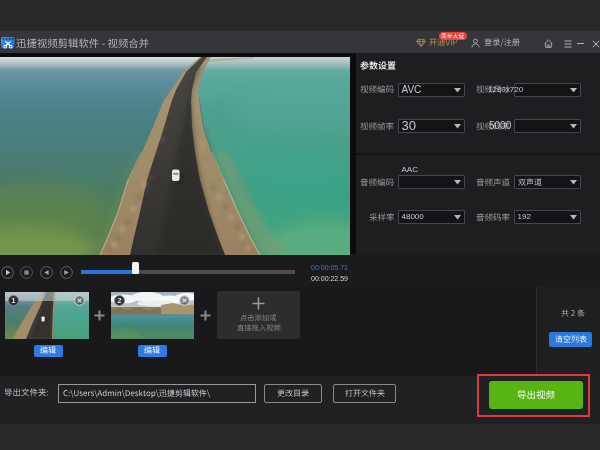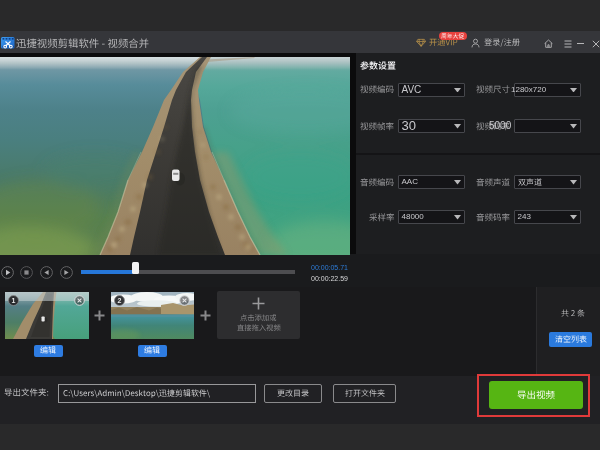--- a/index.html
+++ b/index.html
@@ -205,21 +205,21 @@
     <path d="M0 0 L7 0 L3.5 4.5 Z" fill="#b8b8ba"></path>
   </svg>
 <div class="abs" style="left:401.5px;top:82.5px;height:14px;line-height:14px;font-size:10px;color:#c9c9cd">AVC</div>
 <svg class="tp" style="left:476.0px;top:85.0px" width="34.0" height="9.4">
     <path transform="translate(0,7.48) scale(0.008500,-0.008500)" d="M450 791V259H523V725H832V259H907V791ZM154 804C190 765 229 710 247 673L308 713C290 748 250 800 211 838ZM637 649V454C637 297 607 106 354 -25C369 -37 393 -65 402 -81C552 -2 631 105 671 214V20C671 -47 698 -65 766 -65H857C944 -65 955 -24 965 133C946 138 921 148 902 163C898 19 893 -8 858 -8H777C749 -8 741 0 741 28V276H690C705 337 709 397 709 452V649ZM63 668V599H305C247 472 142 347 39 277C50 263 68 225 74 204C113 233 152 269 190 310V-79H261V352C296 307 339 250 359 219L407 279C388 301 318 381 280 422C328 490 369 566 397 644L357 671L343 668Z M1701 501C1699 151 1688 35 1446 -30C1459 -43 1477 -67 1483 -83C1743 -9 1762 129 1764 501ZM1728 84C1795 34 1881 -38 1923 -82L1968 -34C1925 9 1837 78 1770 126ZM1428 386C1376 178 1261 42 1049 -25C1064 -40 1081 -65 1088 -83C1315 -3 1438 144 1493 371ZM1133 397C1113 323 1080 248 1037 197C1054 189 1081 172 1093 162C1135 217 1174 301 1196 383ZM1544 609V137H1608V550H1854V139H1922V609H1742L1782 714H1950V781H1518V714H1709C1699 680 1686 640 1672 609ZM1114 753V529H1039V461H1248V158H1316V461H1502V529H1334V652H1479V716H1334V841H1266V529H1176V753Z M2178 792V509C2178 345 2166 125 2033 -31C2050 -40 2082 -68 2095 -84C2209 49 2245 239 2255 399H2514C2578 165 2698 -2 2906 -78C2917 -56 2940 -26 2958 -9C2765 51 2648 200 2591 399H2861V792ZM2258 718H2784V472H2258V509Z M3167 414C3241 337 3319 230 3350 159L3418 202C3385 274 3304 378 3230 453ZM3634 840V627H3052V553H3634V32C3634 8 3626 1 3602 0C3575 0 3488 -1 3395 2C3408 -21 3424 -58 3429 -82C3537 -82 3614 -80 3655 -67C3697 -54 3713 -30 3713 32V553H3949V627H3713V840Z" fill="#9c9c9e"></path>
   </svg>
 <div class="abs" style="left:514px;top:82.5px;width:67px;height:14px;background:#141417;border:1px solid #46474c;border-radius:1px;box-sizing:border-box"></div>
 <svg class="abs" style="left:569.5px;top:87.7px" width="7" height="4.5" viewBox="0 0 7 4.5">
     <path d="M0 0 L7 0 L3.5 4.5 Z" fill="#b8b8ba"></path>
   </svg>
-<div class="abs" style="left:511px;top:82.5px;height:14px;line-height:14px;font-size:8px;color:#c9c9cd">1280x720</div>
+<div class="abs" style="left:488px;top:82.5px;height:14px;line-height:14px;font-size:8px;color:#c9c9cd">1280x720</div>
 <svg class="tp" style="left:360.0px;top:121.5px" width="34.0" height="9.4">
     <path transform="translate(0,7.48) scale(0.008500,-0.008500)" d="M450 791V259H523V725H832V259H907V791ZM154 804C190 765 229 710 247 673L308 713C290 748 250 800 211 838ZM637 649V454C637 297 607 106 354 -25C369 -37 393 -65 402 -81C552 -2 631 105 671 214V20C671 -47 698 -65 766 -65H857C944 -65 955 -24 965 133C946 138 921 148 902 163C898 19 893 -8 858 -8H777C749 -8 741 0 741 28V276H690C705 337 709 397 709 452V649ZM63 668V599H305C247 472 142 347 39 277C50 263 68 225 74 204C113 233 152 269 190 310V-79H261V352C296 307 339 250 359 219L407 279C388 301 318 381 280 422C328 490 369 566 397 644L357 671L343 668Z M1701 501C1699 151 1688 35 1446 -30C1459 -43 1477 -67 1483 -83C1743 -9 1762 129 1764 501ZM1728 84C1795 34 1881 -38 1923 -82L1968 -34C1925 9 1837 78 1770 126ZM1428 386C1376 178 1261 42 1049 -25C1064 -40 1081 -65 1088 -83C1315 -3 1438 144 1493 371ZM1133 397C1113 323 1080 248 1037 197C1054 189 1081 172 1093 162C1135 217 1174 301 1196 383ZM1544 609V137H1608V550H1854V139H1922V609H1742L1782 714H1950V781H1518V714H1709C1699 680 1686 640 1672 609ZM1114 753V529H1039V461H1248V158H1316V461H1502V529H1334V652H1479V716H1334V841H1266V529H1176V753Z M2704 59C2777 20 2869 -40 2914 -82L2956 -28C2910 13 2816 69 2743 106ZM2656 457V278C2656 179 2632 55 2391 -21C2405 -36 2426 -63 2435 -80C2686 12 2727 153 2727 278V457ZM2486 594V124H2551V528H2828V126H2896V594H2722V682H2947V750H2722V838H2649V594ZM2076 650V126H2135V582H2212V-80H2276V582H2356V210C2356 202 2354 200 2348 199C2340 199 2321 199 2297 200C2307 182 2316 152 2318 133C2353 133 2376 135 2393 147C2411 159 2415 180 2415 208V650H2276V839H2212V650Z M3829 643C3794 603 3732 548 3687 515L3742 478C3788 510 3846 558 3892 605ZM3056 337 3094 277C3160 309 3242 353 3319 394L3304 451C3213 407 3118 363 3056 337ZM3085 599C3139 565 3205 515 3236 481L3290 527C3256 561 3190 609 3136 640ZM3677 408C3746 366 3832 306 3874 266L3930 311C3886 351 3797 410 3730 448ZM3051 202V132H3460V-80H3540V132H3950V202H3540V284H3460V202ZM3435 828C3450 805 3468 776 3481 750H3071V681H3438C3408 633 3374 592 3361 579C3346 561 3331 550 3317 547C3324 530 3334 498 3338 483C3353 489 3375 494 3490 503C3442 454 3399 415 3379 399C3345 371 3319 352 3297 349C3305 330 3315 297 3318 284C3339 293 3374 298 3636 324C3648 304 3658 286 3664 270L3724 297C3703 343 3652 415 3607 466L3551 443C3568 424 3585 401 3600 379L3423 364C3511 434 3599 522 3679 615L3618 650C3597 622 3573 594 3550 567L3421 560C3454 595 3487 637 3516 681H3941V750H3569C3555 779 3531 818 3508 847Z" fill="#9c9c9e"></path>
   </svg>
 <div class="abs" style="left:398px;top:119px;width:67px;height:14px;background:#141417;border:1px solid #46474c;border-radius:1px;box-sizing:border-box"></div>
 <svg class="abs" style="left:453.5px;top:124.2px" width="7" height="4.5" viewBox="0 0 7 4.5">
     <path d="M0 0 L7 0 L3.5 4.5 Z" fill="#b8b8ba"></path>
   </svg>
 <div class="abs" style="left:401.5px;top:119px;height:14px;line-height:14px;font-size:13px;color:#c9c9cd">30</div>
 <svg class="tp" style="left:476.0px;top:121.5px" width="34.0" height="9.4">
     <path transform="translate(0,7.48) scale(0.008500,-0.008500)" d="M450 791V259H523V725H832V259H907V791ZM154 804C190 765 229 710 247 673L308 713C290 748 250 800 211 838ZM637 649V454C637 297 607 106 354 -25C369 -37 393 -65 402 -81C552 -2 631 105 671 214V20C671 -47 698 -65 766 -65H857C944 -65 955 -24 965 133C946 138 921 148 902 163C898 19 893 -8 858 -8H777C749 -8 741 0 741 28V276H690C705 337 709 397 709 452V649ZM63 668V599H305C247 472 142 347 39 277C50 263 68 225 74 204C113 233 152 269 190 310V-79H261V352C296 307 339 250 359 219L407 279C388 301 318 381 280 422C328 490 369 566 397 644L357 671L343 668Z M1701 501C1699 151 1688 35 1446 -30C1459 -43 1477 -67 1483 -83C1743 -9 1762 129 1764 501ZM1728 84C1795 34 1881 -38 1923 -82L1968 -34C1925 9 1837 78 1770 126ZM1428 386C1376 178 1261 42 1049 -25C1064 -40 1081 -65 1088 -83C1315 -3 1438 144 1493 371ZM1133 397C1113 323 1080 248 1037 197C1054 189 1081 172 1093 162C1135 217 1174 301 1196 383ZM1544 609V137H1608V550H1854V139H1922V609H1742L1782 714H1950V781H1518V714H1709C1699 680 1686 640 1672 609ZM1114 753V529H1039V461H1248V158H1316V461H1502V529H1334V652H1479V716H1334V841H1266V529H1176V753Z M2410 205V137H2792V205ZM2491 650C2484 551 2471 417 2458 337H2478L2863 336C2844 117 2822 28 2796 2C2786 -8 2776 -10 2758 -9C2740 -9 2695 -9 2647 -4C2659 -23 2666 -52 2668 -73C2716 -76 2762 -76 2788 -74C2818 -72 2837 -65 2856 -43C2892 -7 2915 98 2938 368C2939 379 2940 401 2940 401H2816C2832 525 2848 675 2856 779L2803 785L2791 781H2443V712H2778C2770 624 2757 502 2745 401H2537C2546 475 2556 569 2561 645ZM2051 787V718H2173C2145 565 2100 423 2029 328C2041 308 2058 266 2063 247C2082 272 2100 299 2116 329V-34H2181V46H2365V479H2182C2208 554 2229 635 2245 718H2394V787ZM2181 411H2299V113H2181Z M3829 643C3794 603 3732 548 3687 515L3742 478C3788 510 3846 558 3892 605ZM3056 337 3094 277C3160 309 3242 353 3319 394L3304 451C3213 407 3118 363 3056 337ZM3085 599C3139 565 3205 515 3236 481L3290 527C3256 561 3190 609 3136 640ZM3677 408C3746 366 3832 306 3874 266L3930 311C3886 351 3797 410 3730 448ZM3051 202V132H3460V-80H3540V132H3950V202H3540V284H3460V202ZM3435 828C3450 805 3468 776 3481 750H3071V681H3438C3408 633 3374 592 3361 579C3346 561 3331 550 3317 547C3324 530 3334 498 3338 483C3353 489 3375 494 3490 503C3442 454 3399 415 3379 399C3345 371 3319 352 3297 349C3305 330 3315 297 3318 284C3339 293 3374 298 3636 324C3648 304 3658 286 3664 270L3724 297C3703 343 3652 415 3607 466L3551 443C3568 424 3585 401 3600 379L3423 364C3511 434 3599 522 3679 615L3618 650C3597 622 3573 594 3550 567L3421 560C3454 595 3487 637 3516 681H3941V750H3569C3555 779 3531 818 3508 847Z" fill="#9c9c9e"></path>
@@ -229,21 +229,21 @@
     <path d="M0 0 L7 0 L3.5 4.5 Z" fill="#b8b8ba"></path>
   </svg>
 <div class="abs" style="left:489px;top:119px;height:28px;line-height:14px;font-size:10px;color:#c9c9cd">5000</div>
 <svg class="tp" style="left:360.0px;top:177.5px" width="34.0" height="9.4">
     <path transform="translate(0,7.48) scale(0.008500,-0.008500)" d="M435 833C450 808 464 777 474 749H112V681H897V749H558C548 780 530 819 509 848ZM248 659C274 616 297 557 306 514H55V446H946V514H693C718 556 743 611 766 659L685 679C668 631 638 561 613 514H349L385 523C376 565 351 628 319 675ZM267 130H740V21H267ZM267 190V294H740V190ZM193 358V-81H267V-43H740V-79H818V358Z M1701 501C1699 151 1688 35 1446 -30C1459 -43 1477 -67 1483 -83C1743 -9 1762 129 1764 501ZM1728 84C1795 34 1881 -38 1923 -82L1968 -34C1925 9 1837 78 1770 126ZM1428 386C1376 178 1261 42 1049 -25C1064 -40 1081 -65 1088 -83C1315 -3 1438 144 1493 371ZM1133 397C1113 323 1080 248 1037 197C1054 189 1081 172 1093 162C1135 217 1174 301 1196 383ZM1544 609V137H1608V550H1854V139H1922V609H1742L1782 714H1950V781H1518V714H1709C1699 680 1686 640 1672 609ZM1114 753V529H1039V461H1248V158H1316V461H1502V529H1334V652H1479V716H1334V841H1266V529H1176V753Z M2040 54 2058 -15C2140 18 2245 61 2346 103L2332 163C2223 121 2114 79 2040 54ZM2061 423C2075 430 2098 435 2205 450C2167 386 2132 335 2116 316C2087 278 2066 252 2045 248C2053 230 2064 196 2068 182C2087 194 2118 204 2339 255C2336 271 2333 298 2334 317L2167 282C2238 374 2307 486 2364 597L2303 632C2286 593 2265 554 2245 517L2133 505C2190 593 2246 706 2287 815L2215 840C2179 719 2112 587 2091 554C2071 520 2055 496 2038 491C2046 473 2057 438 2061 423ZM2624 350V202H2541V350ZM2675 350H2746V202H2675ZM2481 412V-72H2541V143H2624V-47H2675V143H2746V-46H2797V143H2871V-7C2871 -14 2868 -16 2861 -17C2854 -17 2836 -17 2814 -16C2822 -32 2829 -56 2831 -73C2867 -73 2890 -71 2908 -62C2926 -52 2930 -35 2930 -8V413L2871 412ZM2797 350H2871V202H2797ZM2605 826C2621 798 2637 762 2648 732H2414V515C2414 361 2405 139 2314 -21C2329 -28 2360 -50 2372 -63C2465 99 2482 335 2483 498H2920V732H2729C2717 765 2697 811 2675 846ZM2483 668H2850V561H2483Z M3410 205V137H3792V205ZM3491 650C3484 551 3471 417 3458 337H3478L3863 336C3844 117 3822 28 3796 2C3786 -8 3776 -10 3758 -9C3740 -9 3695 -9 3647 -4C3659 -23 3666 -52 3668 -73C3716 -76 3762 -76 3788 -74C3818 -72 3837 -65 3856 -43C3892 -7 3915 98 3938 368C3939 379 3940 401 3940 401H3816C3832 525 3848 675 3856 779L3803 785L3791 781H3443V712H3778C3770 624 3757 502 3745 401H3537C3546 475 3556 569 3561 645ZM3051 787V718H3173C3145 565 3100 423 3029 328C3041 308 3058 266 3063 247C3082 272 3100 299 3116 329V-34H3181V46H3365V479H3182C3208 554 3229 635 3245 718H3394V787ZM3181 411H3299V113H3181Z" fill="#9c9c9e"></path>
   </svg>
 <div class="abs" style="left:398px;top:175px;width:67px;height:14px;background:#141417;border:1px solid #46474c;border-radius:1px;box-sizing:border-box"></div>
 <svg class="abs" style="left:453.5px;top:180.2px" width="7" height="4.5" viewBox="0 0 7 4.5">
     <path d="M0 0 L7 0 L3.5 4.5 Z" fill="#b8b8ba"></path>
   </svg>
-<div class="abs" style="left:401.5px;top:175px;height:22px;line-height:14px;font-size:8px;color:#c9c9cd">AAC</div>
+<div class="abs" style="left:401.5px;top:163px;height:22px;line-height:14px;font-size:8px;color:#c9c9cd">AAC</div>
 <svg class="tp" style="left:476.0px;top:177.5px" width="34.0" height="9.4">
     <path transform="translate(0,7.48) scale(0.008500,-0.008500)" d="M435 833C450 808 464 777 474 749H112V681H897V749H558C548 780 530 819 509 848ZM248 659C274 616 297 557 306 514H55V446H946V514H693C718 556 743 611 766 659L685 679C668 631 638 561 613 514H349L385 523C376 565 351 628 319 675ZM267 130H740V21H267ZM267 190V294H740V190ZM193 358V-81H267V-43H740V-79H818V358Z M1701 501C1699 151 1688 35 1446 -30C1459 -43 1477 -67 1483 -83C1743 -9 1762 129 1764 501ZM1728 84C1795 34 1881 -38 1923 -82L1968 -34C1925 9 1837 78 1770 126ZM1428 386C1376 178 1261 42 1049 -25C1064 -40 1081 -65 1088 -83C1315 -3 1438 144 1493 371ZM1133 397C1113 323 1080 248 1037 197C1054 189 1081 172 1093 162C1135 217 1174 301 1196 383ZM1544 609V137H1608V550H1854V139H1922V609H1742L1782 714H1950V781H1518V714H1709C1699 680 1686 640 1672 609ZM1114 753V529H1039V461H1248V158H1316V461H1502V529H1334V652H1479V716H1334V841H1266V529H1176V753Z M2460 842V757H2070V691H2460V593H2131V528H2886V593H2536V691H2930V757H2536V842ZM2153 449V318C2153 212 2137 70 2029 -34C2045 -44 2075 -70 2087 -85C2160 -14 2197 78 2214 167H2791V116H2866V449ZM2791 232H2535V386H2791ZM2223 232C2226 262 2227 291 2227 317V386H2462V232Z M3064 765C3117 714 3180 642 3207 596L3269 638C3239 684 3175 753 3122 801ZM3455 368H3790V284H3455ZM3455 231H3790V147H3455ZM3455 504H3790V421H3455ZM3384 561V89H3863V561H3624C3635 586 3647 616 3659 645H3947V708H3760C3784 741 3809 781 3833 818L3759 840C3743 801 3711 747 3684 708H3497L3549 732C3537 763 3505 811 3476 844L3414 817C3440 784 3468 739 3481 708H3311V645H3576C3570 618 3561 587 3553 561ZM3262 483H3051V413H3190V102C3145 86 3094 44 3042 -7L3089 -68C3140 -6 3191 47 3227 47C3250 47 3281 17 3324 -7C3393 -46 3479 -57 3597 -57C3693 -57 3869 -51 3941 -46C3942 -25 3954 9 3962 27C3865 17 3716 10 3599 10C3490 10 3404 17 3340 52C3305 72 3282 90 3262 100Z" fill="#9c9c9e"></path>
   </svg>
 <div class="abs" style="left:514px;top:175px;width:67px;height:14px;background:#141417;border:1px solid #46474c;border-radius:1px;box-sizing:border-box"></div>
 <svg class="abs" style="left:569.5px;top:180.2px" width="7" height="4.5" viewBox="0 0 7 4.5">
     <path d="M0 0 L7 0 L3.5 4.5 Z" fill="#b8b8ba"></path>
   </svg>
 <svg class="tp" style="left:517.5px;top:177.7px" width="24.0" height="8.8">
     <path transform="translate(0,7.04) scale(0.008000,-0.008000)" d="M836 691C811 530 764 392 700 281C647 398 612 538 589 691ZM493 763V691H518C547 504 588 340 653 206C583 107 497 33 402 -15C419 -30 442 -60 452 -79C544 -28 625 41 695 131C750 42 820 -30 908 -82C920 -61 944 -33 962 -18C870 31 798 106 742 200C830 339 891 521 919 752L870 766L857 763ZM73 544C137 468 205 378 264 290C204 152 126 46 35 -20C53 -33 78 -61 90 -79C178 -9 254 88 313 214C351 154 383 98 404 51L468 102C441 157 399 226 349 298C398 425 433 576 451 752L403 766L390 763H64V691H371C355 574 330 468 297 373C243 447 184 521 129 586Z M1460 842V757H1070V691H1460V593H1131V528H1886V593H1536V691H1930V757H1536V842ZM1153 449V318C1153 212 1137 70 1029 -34C1045 -44 1075 -70 1087 -85C1160 -14 1197 78 1214 167H1791V116H1866V449ZM1791 232H1535V386H1791ZM1223 232C1226 262 1227 291 1227 317V386H1462V232Z M2064 765C2117 714 2180 642 2207 596L2269 638C2239 684 2175 753 2122 801ZM2455 368H2790V284H2455ZM2455 231H2790V147H2455ZM2455 504H2790V421H2455ZM2384 561V89H2863V561H2624C2635 586 2647 616 2659 645H2947V708H2760C2784 741 2809 781 2833 818L2759 840C2743 801 2711 747 2684 708H2497L2549 732C2537 763 2505 811 2476 844L2414 817C2440 784 2468 739 2481 708H2311V645H2576C2570 618 2561 587 2553 561ZM2262 483H2051V413H2190V102C2145 86 2094 44 2042 -7L2089 -68C2140 -6 2191 47 2227 47C2250 47 2281 17 2324 -7C2393 -46 2479 -57 2597 -57C2693 -57 2869 -51 2941 -46C2942 -25 2954 9 2962 27C2865 17 2716 10 2599 10C2490 10 2404 17 2340 52C2305 72 2282 90 2262 100Z" fill="#c9c9cd"></path>
   </svg>
@@ -255,21 +255,21 @@
     <path d="M0 0 L7 0 L3.5 4.5 Z" fill="#b8b8ba"></path>
   </svg>
 <div class="abs" style="left:401.5px;top:210px;height:14px;line-height:14px;font-size:8px;color:#c9c9cd">48000</div>
 <svg class="tp" style="left:476.0px;top:212.5px" width="34.0" height="9.4">
     <path transform="translate(0,7.48) scale(0.008500,-0.008500)" d="M435 833C450 808 464 777 474 749H112V681H897V749H558C548 780 530 819 509 848ZM248 659C274 616 297 557 306 514H55V446H946V514H693C718 556 743 611 766 659L685 679C668 631 638 561 613 514H349L385 523C376 565 351 628 319 675ZM267 130H740V21H267ZM267 190V294H740V190ZM193 358V-81H267V-43H740V-79H818V358Z M1701 501C1699 151 1688 35 1446 -30C1459 -43 1477 -67 1483 -83C1743 -9 1762 129 1764 501ZM1728 84C1795 34 1881 -38 1923 -82L1968 -34C1925 9 1837 78 1770 126ZM1428 386C1376 178 1261 42 1049 -25C1064 -40 1081 -65 1088 -83C1315 -3 1438 144 1493 371ZM1133 397C1113 323 1080 248 1037 197C1054 189 1081 172 1093 162C1135 217 1174 301 1196 383ZM1544 609V137H1608V550H1854V139H1922V609H1742L1782 714H1950V781H1518V714H1709C1699 680 1686 640 1672 609ZM1114 753V529H1039V461H1248V158H1316V461H1502V529H1334V652H1479V716H1334V841H1266V529H1176V753Z M2410 205V137H2792V205ZM2491 650C2484 551 2471 417 2458 337H2478L2863 336C2844 117 2822 28 2796 2C2786 -8 2776 -10 2758 -9C2740 -9 2695 -9 2647 -4C2659 -23 2666 -52 2668 -73C2716 -76 2762 -76 2788 -74C2818 -72 2837 -65 2856 -43C2892 -7 2915 98 2938 368C2939 379 2940 401 2940 401H2816C2832 525 2848 675 2856 779L2803 785L2791 781H2443V712H2778C2770 624 2757 502 2745 401H2537C2546 475 2556 569 2561 645ZM2051 787V718H2173C2145 565 2100 423 2029 328C2041 308 2058 266 2063 247C2082 272 2100 299 2116 329V-34H2181V46H2365V479H2182C2208 554 2229 635 2245 718H2394V787ZM2181 411H2299V113H2181Z M3829 643C3794 603 3732 548 3687 515L3742 478C3788 510 3846 558 3892 605ZM3056 337 3094 277C3160 309 3242 353 3319 394L3304 451C3213 407 3118 363 3056 337ZM3085 599C3139 565 3205 515 3236 481L3290 527C3256 561 3190 609 3136 640ZM3677 408C3746 366 3832 306 3874 266L3930 311C3886 351 3797 410 3730 448ZM3051 202V132H3460V-80H3540V132H3950V202H3540V284H3460V202ZM3435 828C3450 805 3468 776 3481 750H3071V681H3438C3408 633 3374 592 3361 579C3346 561 3331 550 3317 547C3324 530 3334 498 3338 483C3353 489 3375 494 3490 503C3442 454 3399 415 3379 399C3345 371 3319 352 3297 349C3305 330 3315 297 3318 284C3339 293 3374 298 3636 324C3648 304 3658 286 3664 270L3724 297C3703 343 3652 415 3607 466L3551 443C3568 424 3585 401 3600 379L3423 364C3511 434 3599 522 3679 615L3618 650C3597 622 3573 594 3550 567L3421 560C3454 595 3487 637 3516 681H3941V750H3569C3555 779 3531 818 3508 847Z" fill="#9c9c9e"></path>
   </svg>
 <div class="abs" style="left:514px;top:210px;width:67px;height:14px;background:#141417;border:1px solid #46474c;border-radius:1px;box-sizing:border-box"></div>
 <svg class="abs" style="left:569.5px;top:215.2px" width="7" height="4.5" viewBox="0 0 7 4.5">
     <path d="M0 0 L7 0 L3.5 4.5 Z" fill="#b8b8ba"></path>
   </svg>
-<div class="abs" style="left:517.5px;top:210px;height:14px;line-height:14px;font-size:8px;color:#c9c9cd">243</div>
+<div class="abs" style="left:517.5px;top:210px;height:14px;line-height:14px;font-size:8px;color:#c9c9cd">192</div>
 <svg class="abs" style="left:1.2px;top:265.8px" width="13" height="13" viewBox="0 0 13 13">
     <circle cx="6.5" cy="6.5" r="5.9" fill="none" stroke="#6a6a6c" stroke-width="1"></circle>
     <path d="M5 3.8 L9.3 6.5 L5 9.2 Z" fill="#c2c2c4"></path>
   </svg>
 <svg class="abs" style="left:19.7px;top:265.8px" width="13" height="13" viewBox="0 0 13 13">
     <circle cx="6.5" cy="6.5" r="5.9" fill="none" stroke="#545456" stroke-width="1"></circle>
     <rect x="4.4" y="4.4" width="4.2" height="4.2" fill="#8a8a8c"></rect>
   </svg>
 <svg class="abs" style="left:40.2px;top:265.8px" width="13" height="13" viewBox="0 0 13 13">
     <circle cx="6.5" cy="6.5" r="5.9" fill="none" stroke="#626264" stroke-width="1"></circle>

